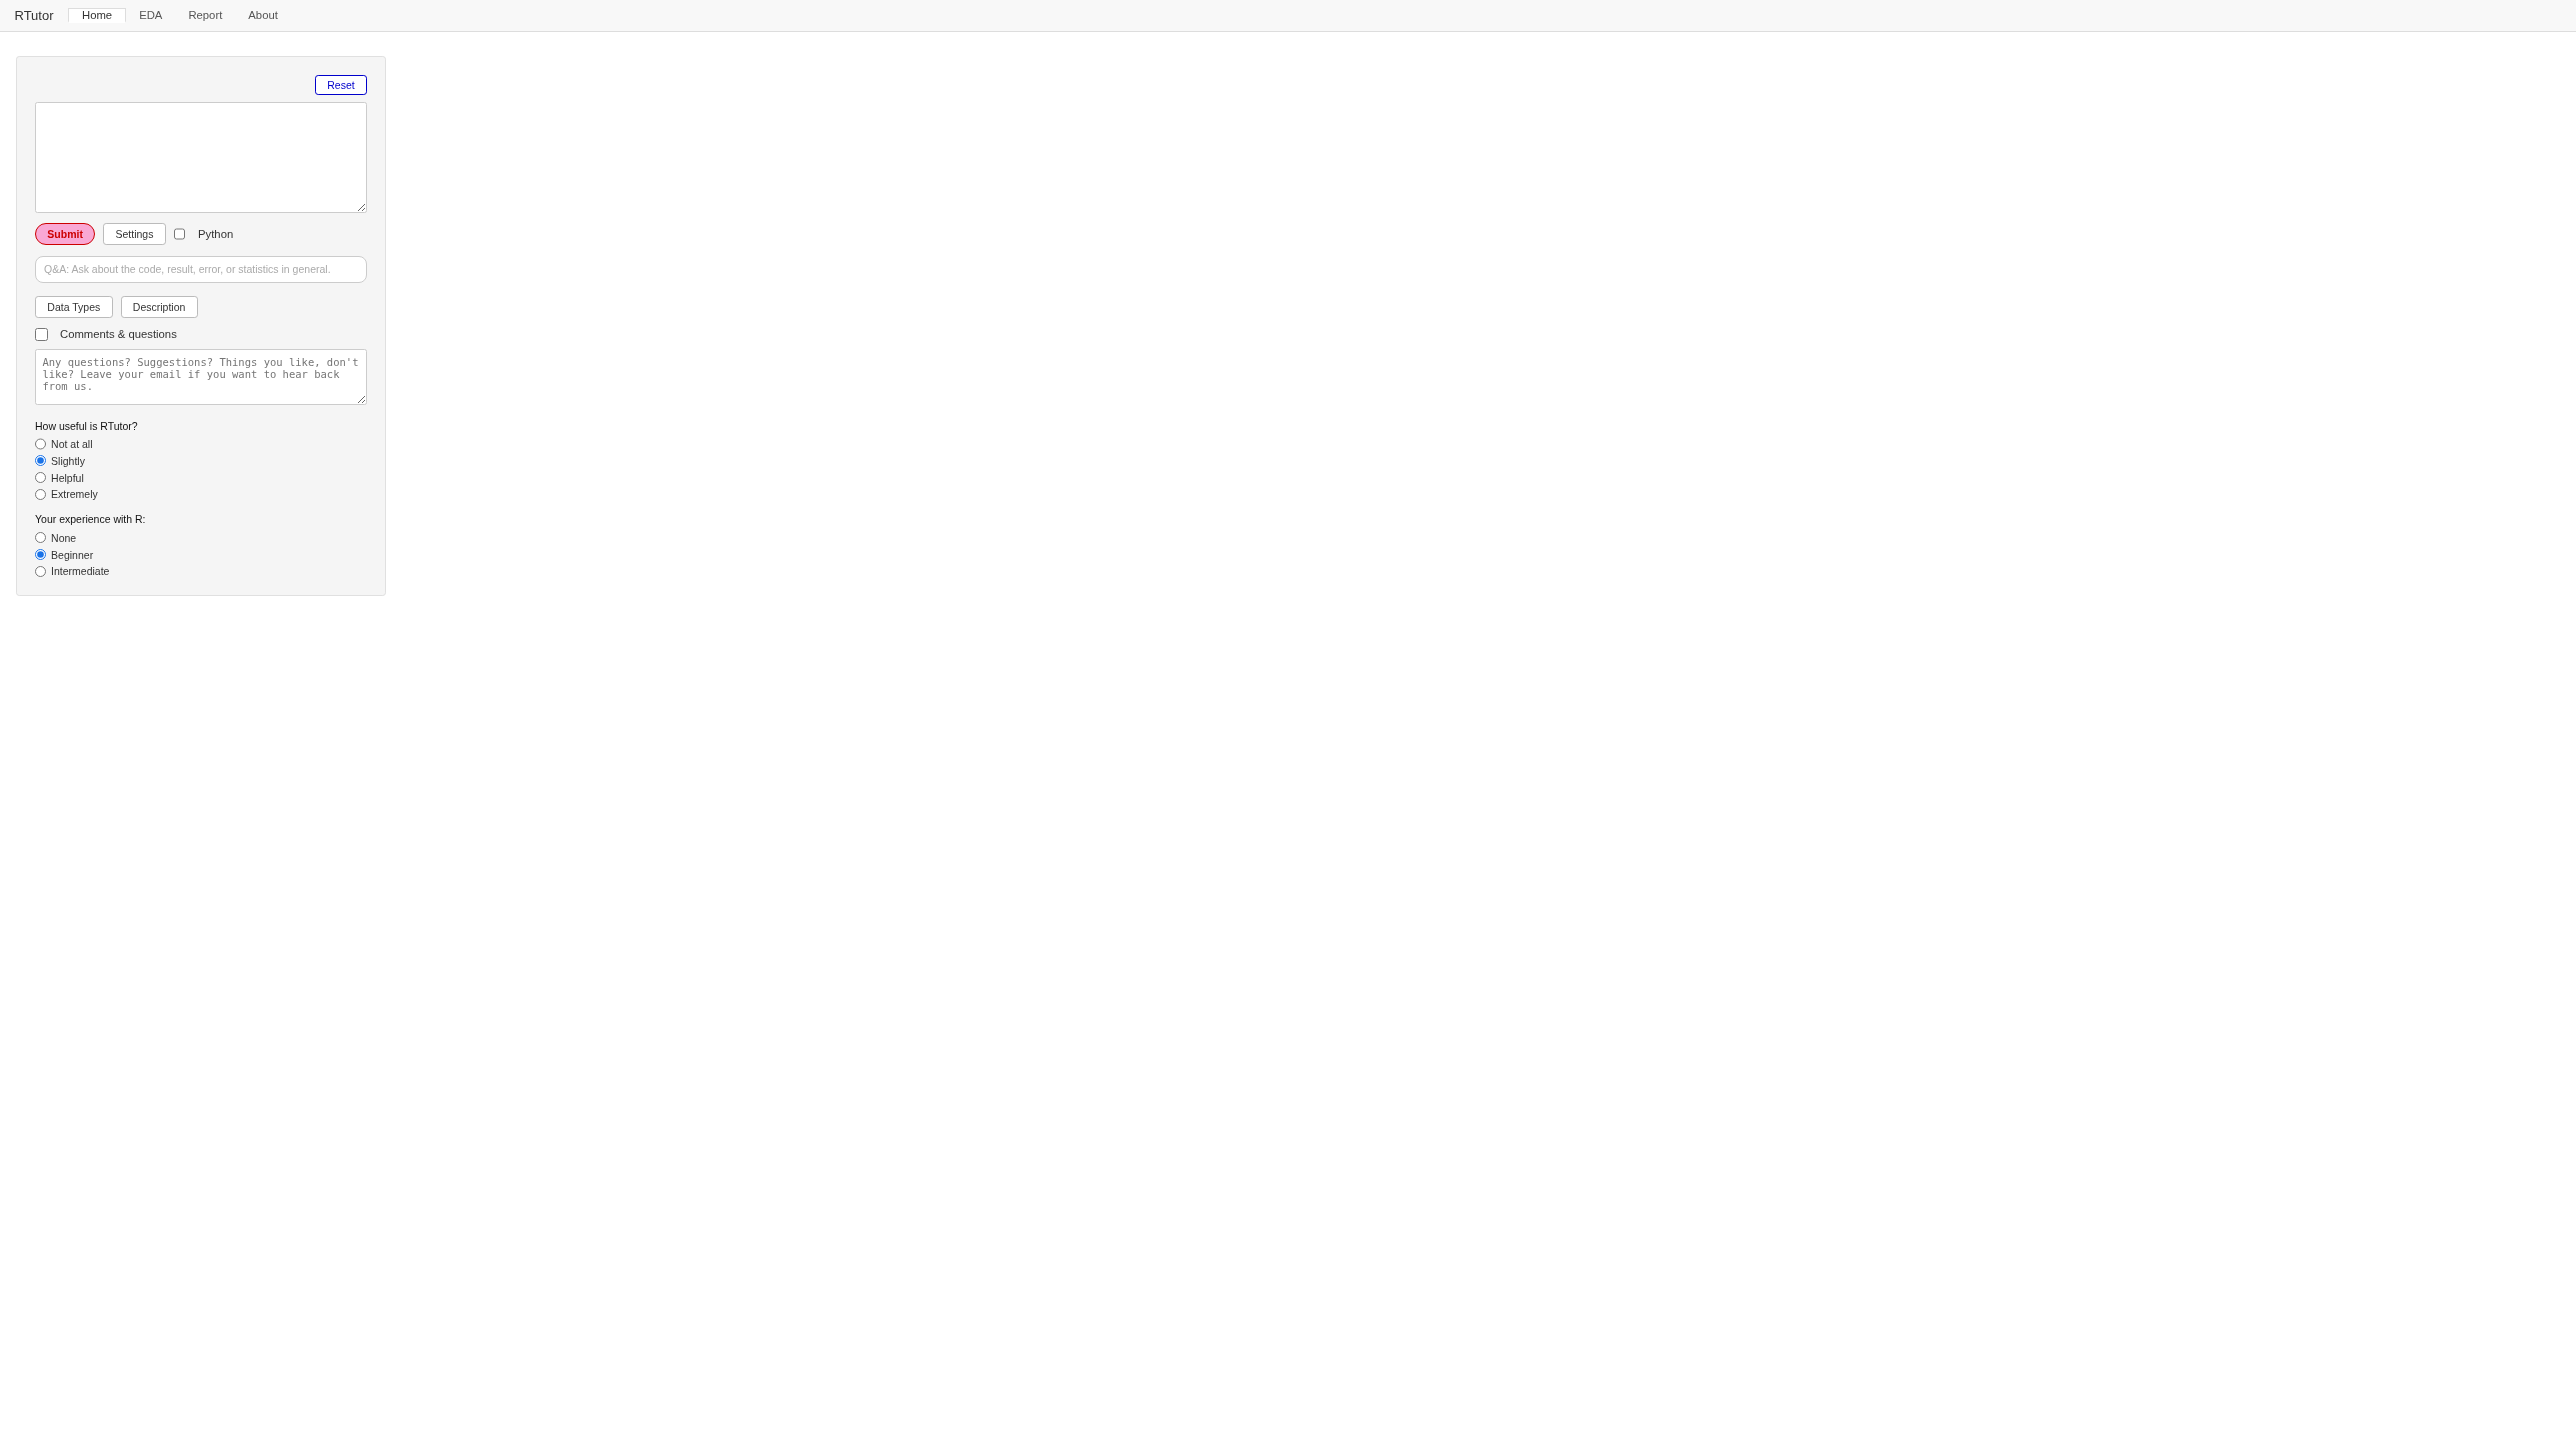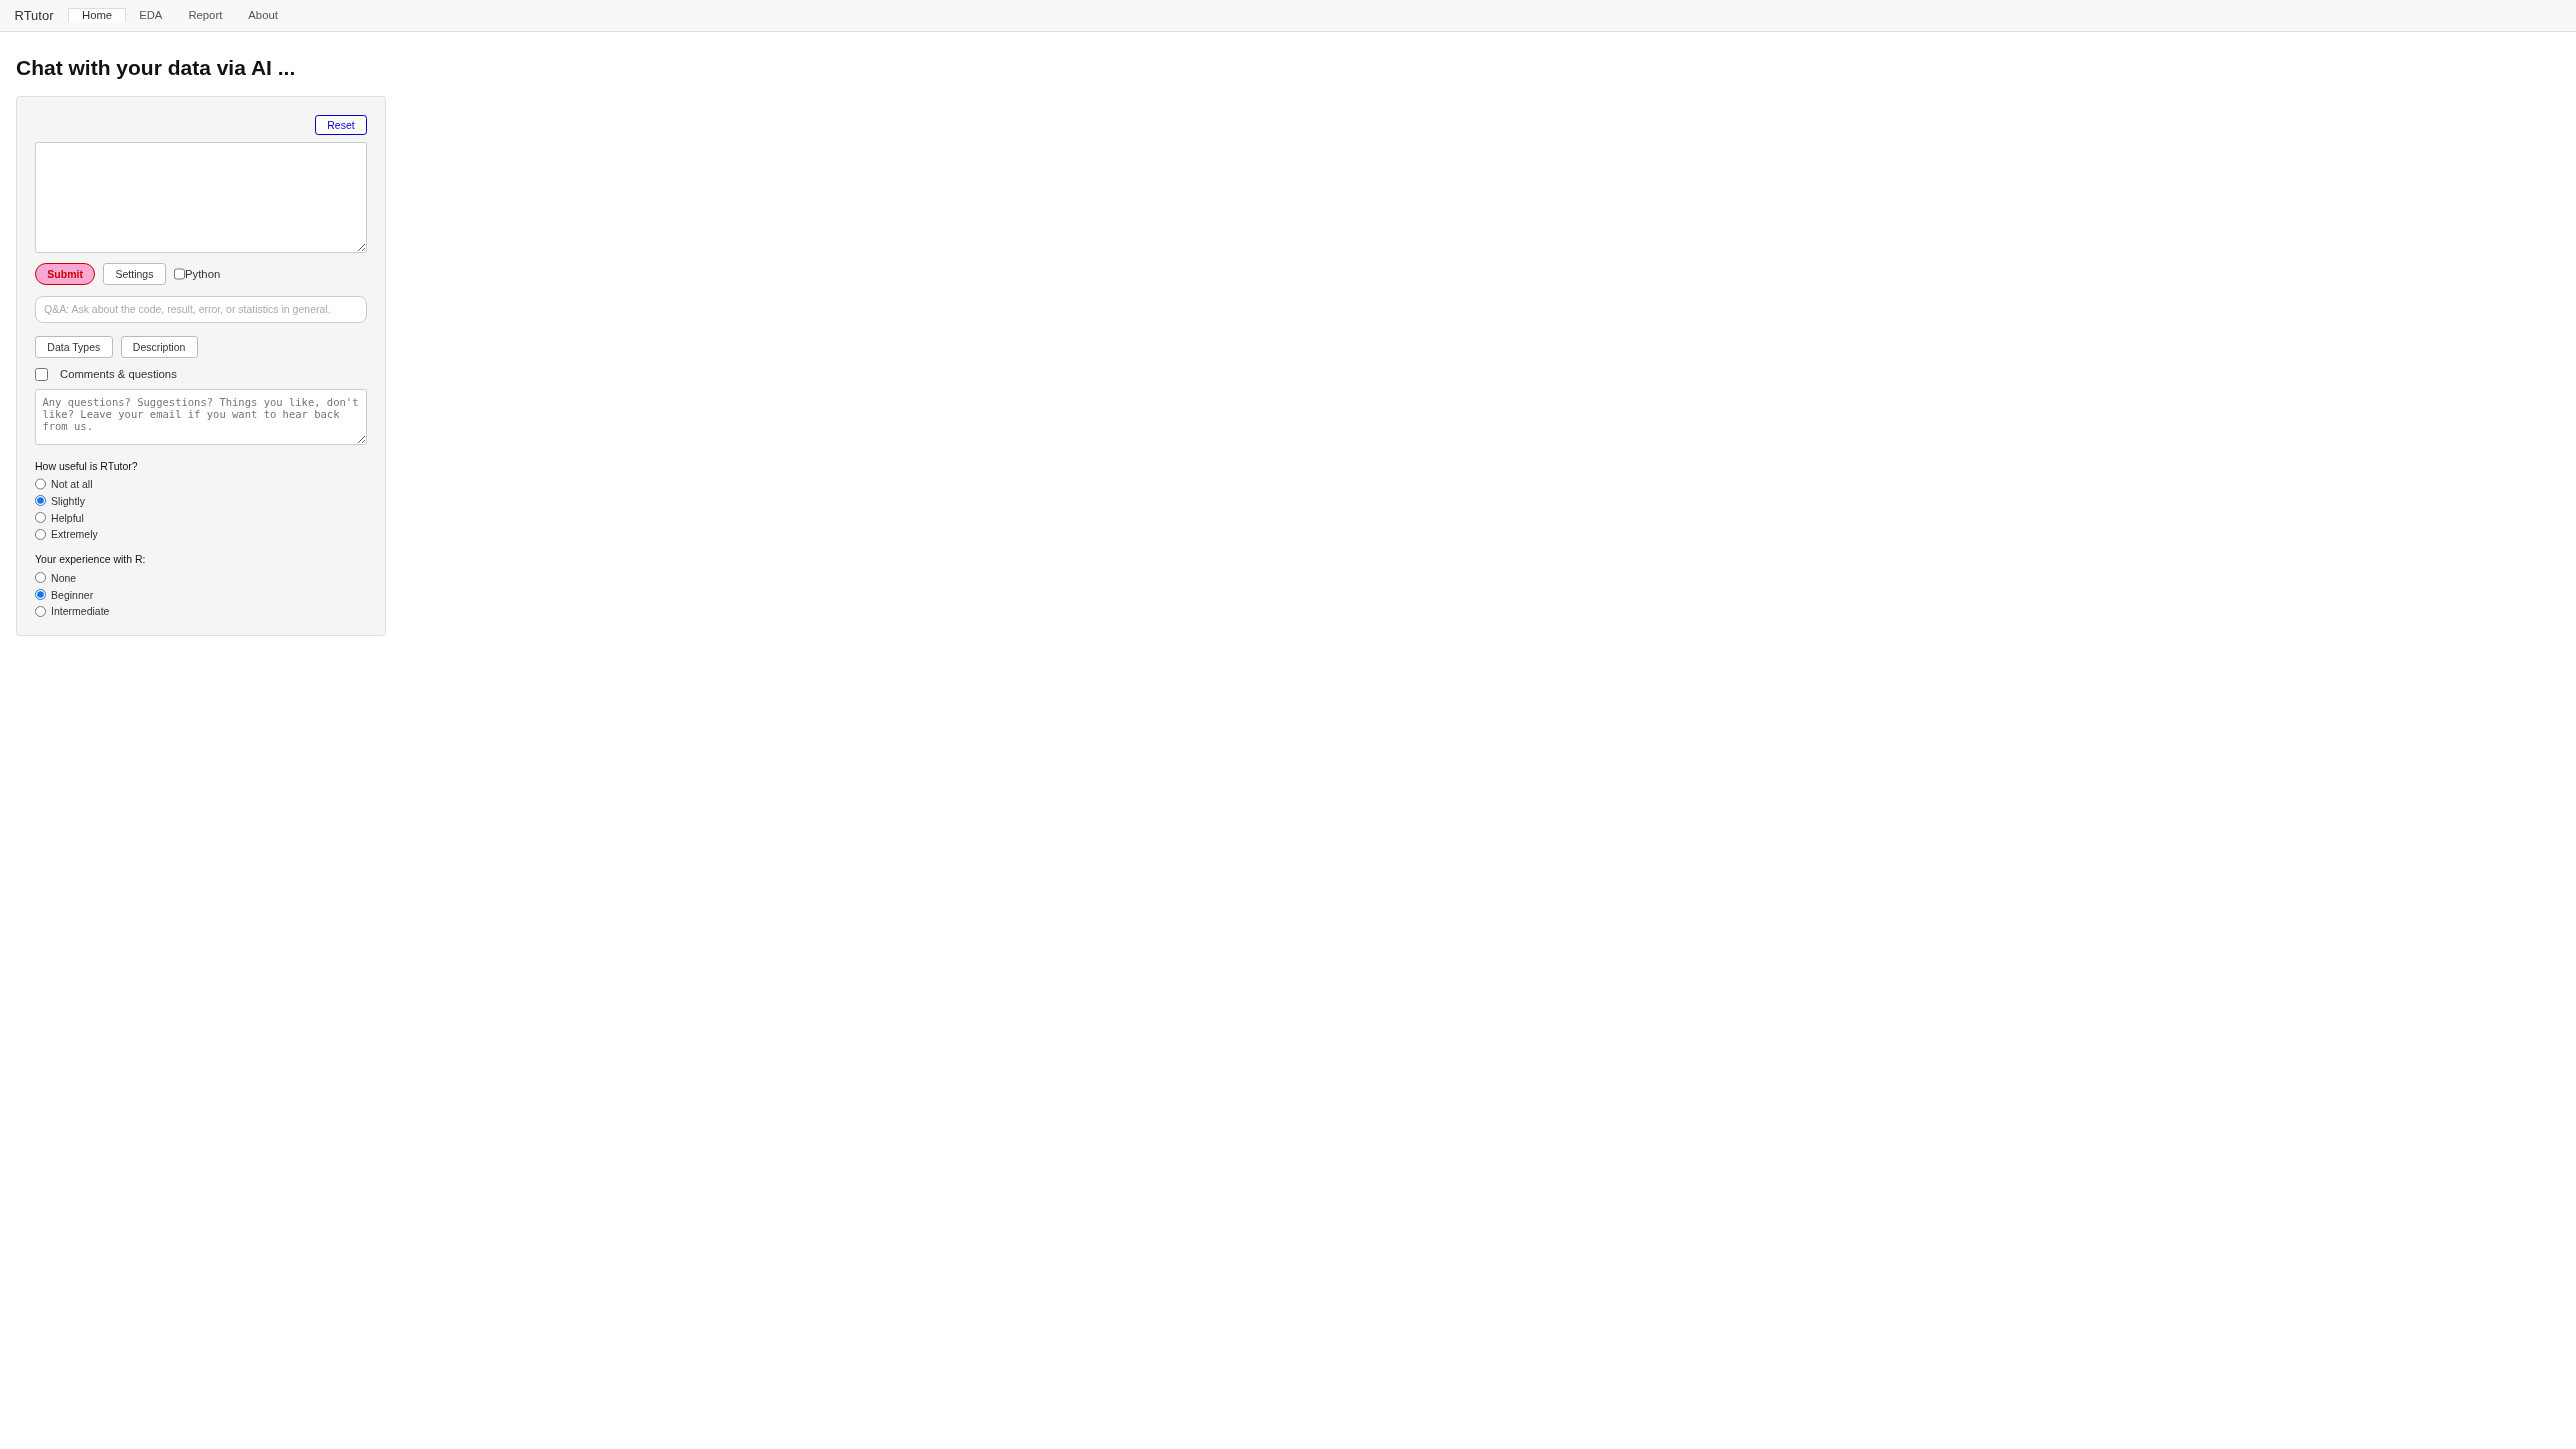--- a/index.html
+++ b/index.html
@@ -133,21 +133,21 @@
       color: #333;
       font-size: 10.5px;
       padding: 4px 11.3px;
       border-radius: 3.2px;
       cursor: pointer;
     }
 
     .checkbox-row {
       display: flex;
       align-items: flex-end;
-      gap: 0;
+      gap: 13px;
     }
 
     .checkbox-row input[type="checkbox"] {
       cursor: pointer;
       width: 11.3px;
       height: 11.3px;
     }
 
     .qa-input {
       width: 100%;
@@ -239,21 +239,20 @@
   <div class="navbar-brand">RTutor</div>
   <ul class="nav-tabs">
     <li class="nav-tab active">Home</li>
     <li class="nav-tab">EDA</li>
     <li class="nav-tab">Report</li>
     <li class="nav-tab">About</li>
   </ul>
 </nav>
 
 <div class="main-content">
-  <h1 class="page-title">Chat with your data via AI ...</h1>
 
   <div class="panel">
     
     <div class="panel-header">
       <button class="reset-button">Reset</button>
     </div>
 
     
     <textarea class="text-area" style=""></textarea>
 

